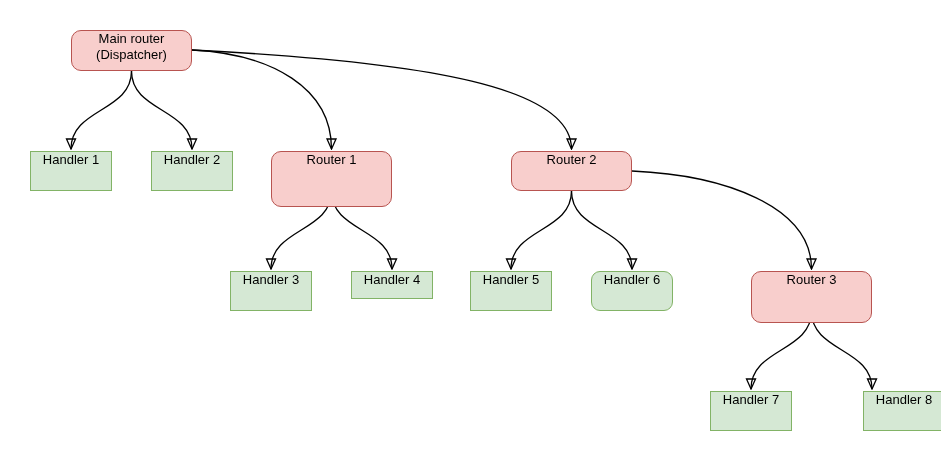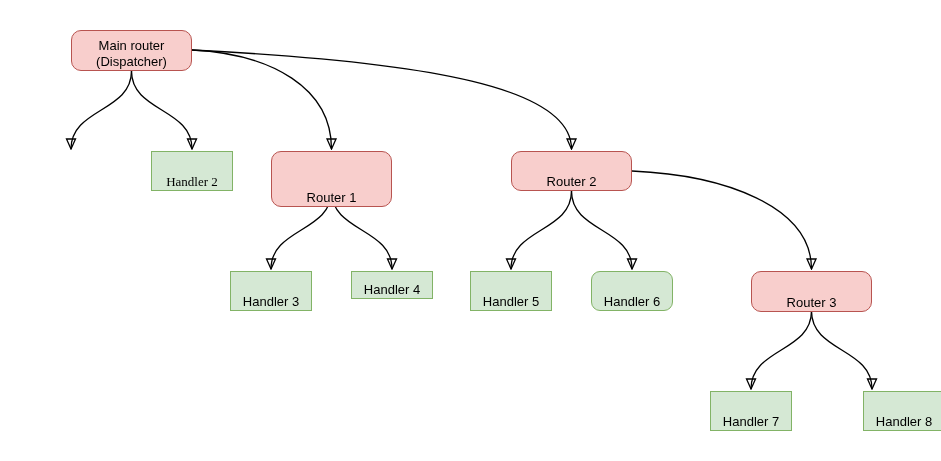--- a/index.html
+++ b/index.html
@@ -22,46 +22,46 @@
     position:absolute;left:0;top:0;width:941px;height:461px;
   }
   .edges path{
     fill:none;
     stroke:var(--edge);
     stroke-width:1.3;
   }
   .node{
     position:absolute;
     box-sizing:border-box;
-    display:flex;align-items:flex-end;justify-content:center;
+    display:flex;align-items:flex-start;justify-content:center;
     font-size:13px;line-height:16px;
     color:var(--text);
     text-align:center;
   }
   .node .label{white-space:pre-line;}
   .node.router{
     background:var(--router-fill);
     border:1.2px solid var(--router-border);
     border-radius:10px;
   }
   .node.handler{
     background:var(--handler-fill);
     border:1.2px solid var(--handler-border);
   }
   
   #n-main    {left:71px;  top:30px;  width:121px; height:41px;}
   #n-h1      {left:30px;  top:151px; width:82px;  height:40px;}
-  #n-h2      {left:151px; top:151px; width:82px;  height:40px;font-family:Liberation Serif, serif;}
+  #n-h2      {left:151px; top:151px; width:82px;  height:40px;}
   #n-r1      {left:271px; top:151px; width:121px; height:56px;}
   #n-r2      {left:511px; top:151px; width:121px; height:40px;}
   #n-h3      {left:230px; top:271px; width:82px;  height:40px;}
   #n-h4      {left:351px; top:271px; width:82px;  height:28px;}
   #n-h5      {left:470px; top:271px; width:82px;  height:40px;}
   #n-h6      {left:591px; top:271px; width:82px;  height:40px;border-radius:9px;}
-  #n-r3      {left:751px; top:271px; width:121px; height:41px;}
+  #n-r3      {left:751px; top:271px; width:121px; height:52px;}
   #n-h7      {left:710px; top:391px; width:82px;  height:40px;}
   #n-h8      {left:831px; top:391px; width:82px;  height:40px;margin-left:32px;}
 </style>
 </head>
 <body>
 
 <div class="canvas">
 
   <svg class="edges" viewBox="0 0 941 461" xmlns="http://www.w3.org/2000/svg">
     <defs>
@@ -78,20 +78,23 @@
     <path d="M 571.5 191 C 571.5 232, 511 228, 511 269" marker-end="url(#arrow)"></path>
     <path d="M 571.5 191 C 571.5 232, 632 228, 632 269" marker-end="url(#arrow)"></path>
     <path d="M 632 171 C 724 175, 811.5 206, 811.5 269" marker-end="url(#arrow)"></path>
     <path d="M 811.5 311 C 811.5 352, 751 348, 751 389" marker-end="url(#arrow)"></path>
     <path d="M 811.5 311 C 811.5 352, 872 348, 872 389" marker-end="url(#arrow)"></path>
   </svg>
 
   <div id="n-main" class="node router">
     <span class="label">Main router
 (Dispatcher)</span>
+  </div>
+  <div id="n-h1" class="node handler">
+    <span class="label">Handler 1</span>
   </div>
   <div id="n-h2" class="node handler">
     <span class="label">Handler 2</span>
   </div>
   <div id="n-r1" class="node router">
     <span class="label">Router 1</span>
   </div>
   <div id="n-r2" class="node router">
     <span class="label">Router 2</span>
   </div>

